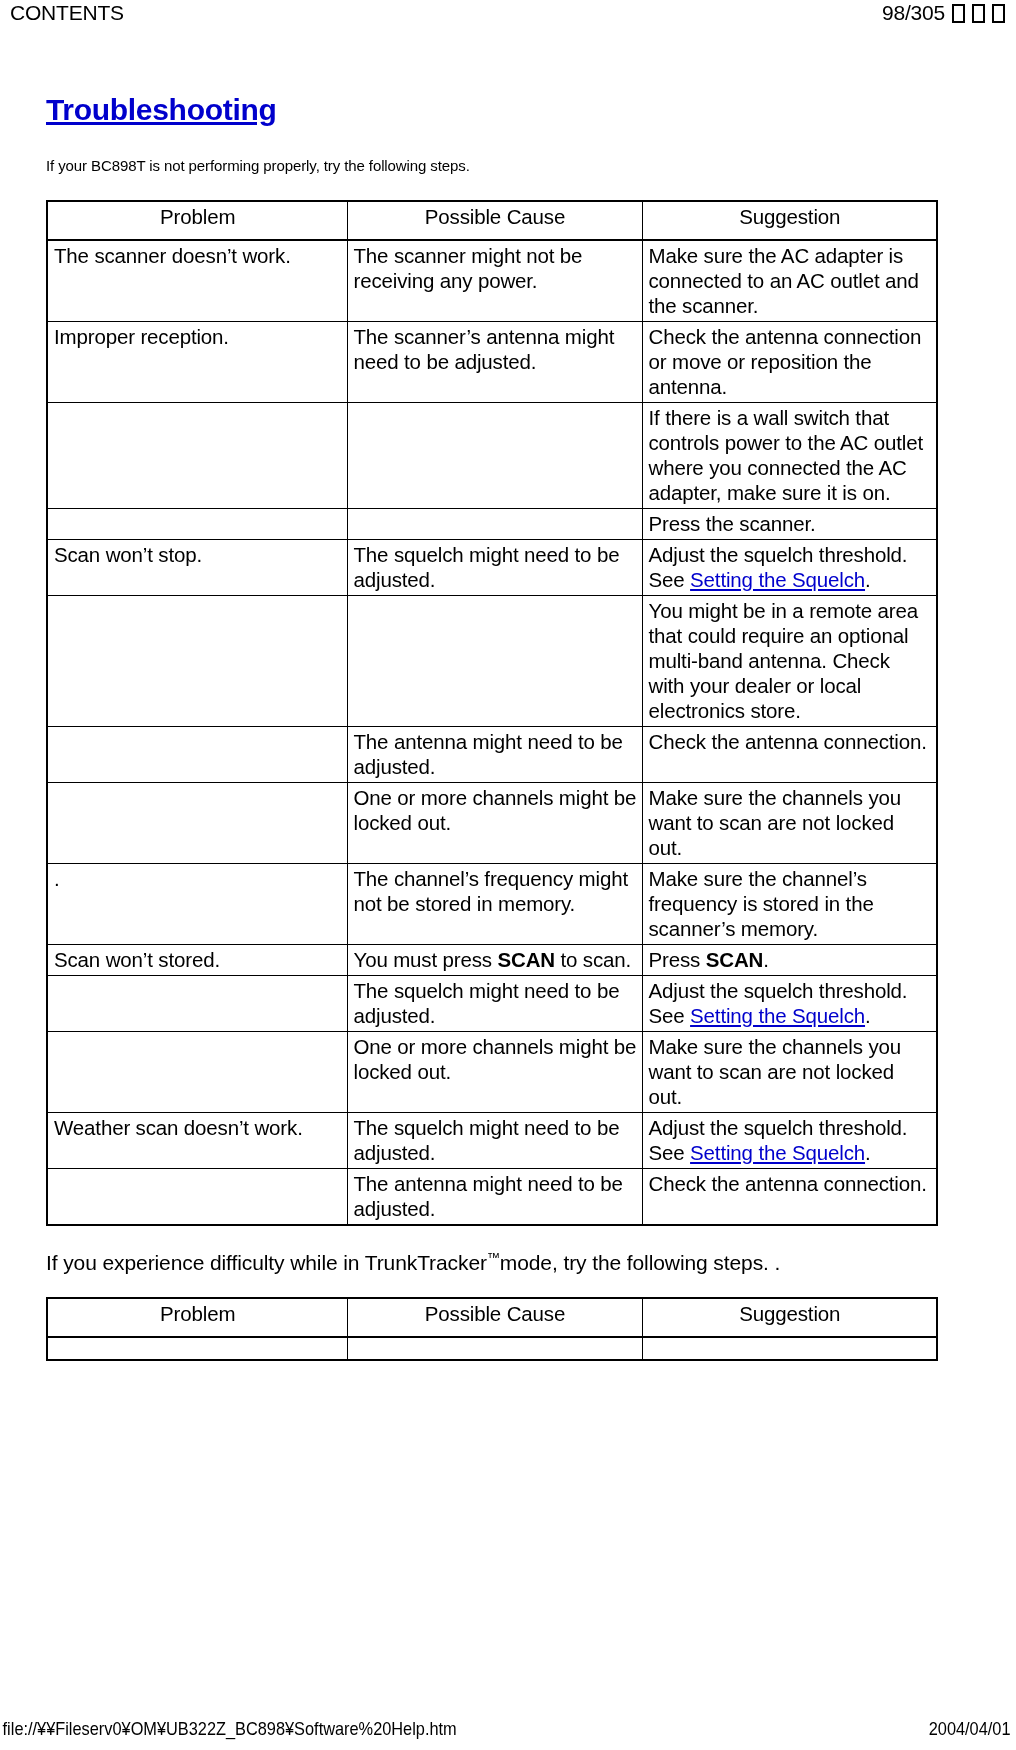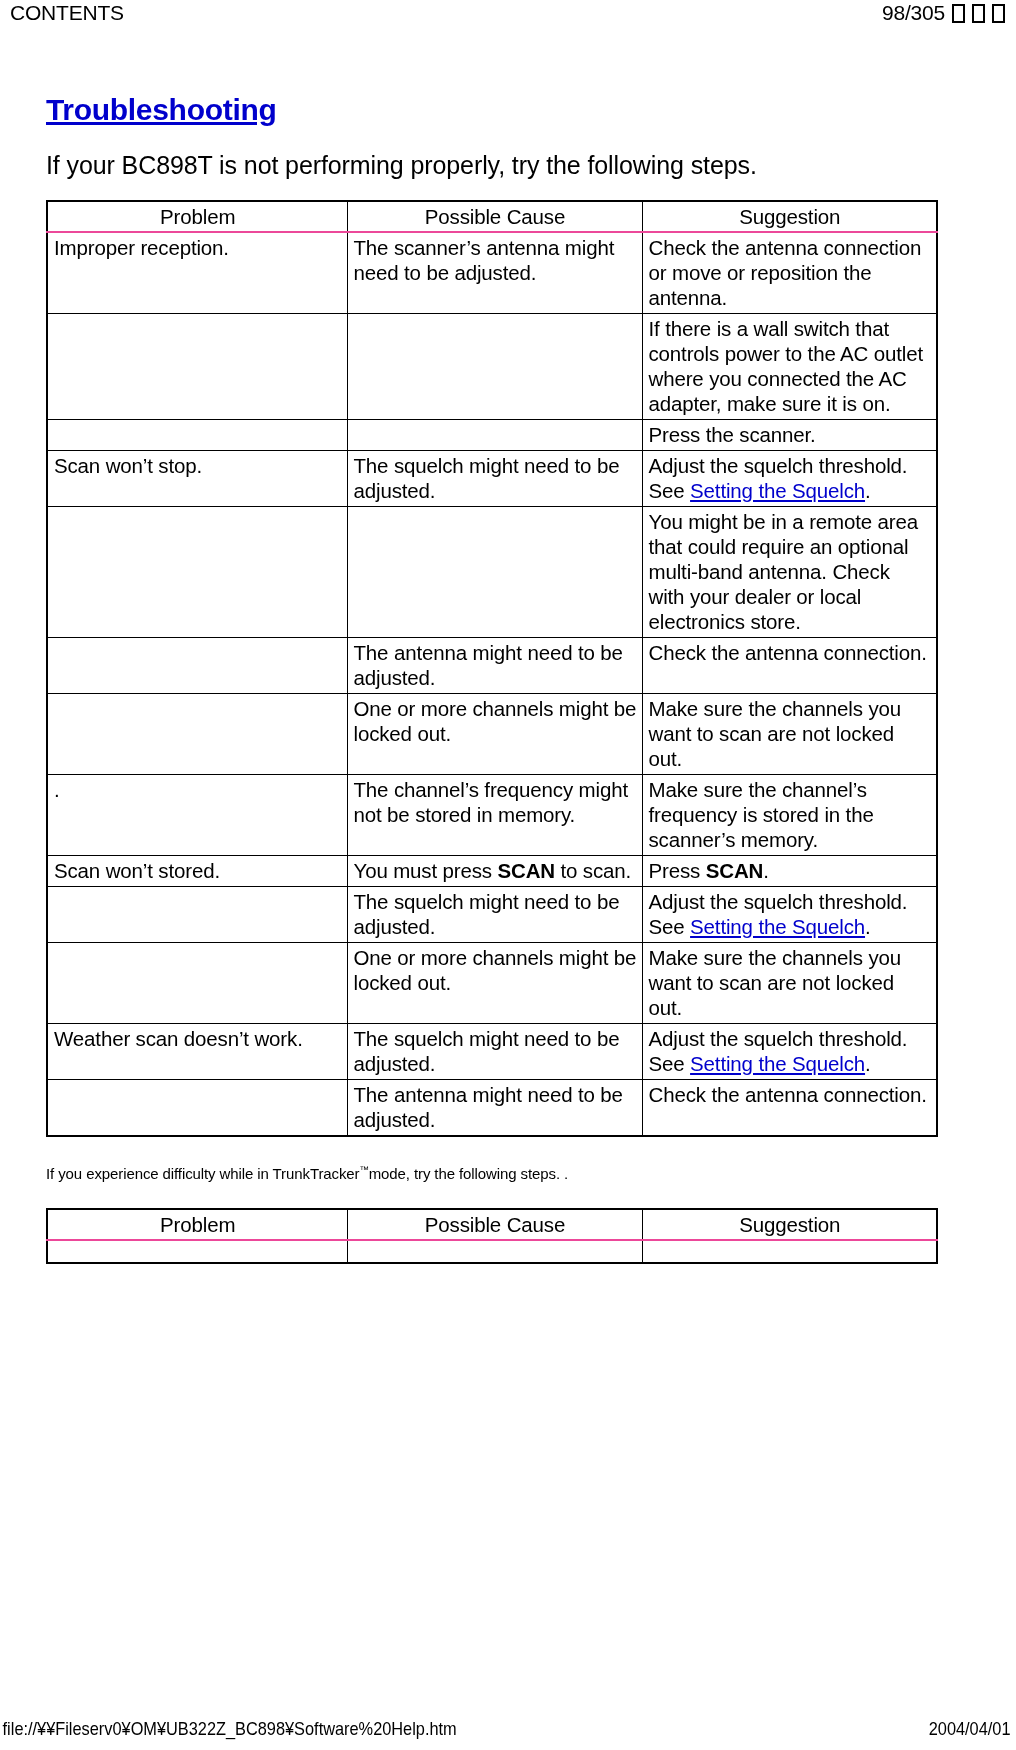--- a/index.html
+++ b/index.html
@@ -59,21 +59,21 @@
     font-size: 30px;
     line-height: 36px;
     font-weight: bold;
     color: #0000cc;
     text-decoration: underline;
     letter-spacing: -0.3px;
   }
 
   p.intro {
     margin: 25px 0 0 0;
-    font-size: 25px;
+    font-size: 15px;
     line-height: 25px;
     letter-spacing: -0.1px;
   }
 
   
   table.tt {
     border-collapse: collapse;
     width: 890px;
     table-layout: fixed;
     margin-top: 22px;
@@ -83,40 +83,40 @@
     border: 1px solid #000000;
     vertical-align: top;
     padding: 2px 5px 3px 6px;
     font-size: 20.5px;
     line-height: 25px;
     font-weight: normal;
     letter-spacing: -0.15px;
   }
   table.tt thead th {
     text-align: center;
-    border-bottom: 2px solid #ec4899;
+    border-bottom: 2px solid #000000;
     padding-top: 2px;
-    padding-bottom: 2px;
+    padding-bottom: 10px;
   }
   col.c-prob { width: 300px; }
   col.c-cause { width: 295px; }
   col.c-sugg { width: 295px; }
 
   td.empty { height: 1px; }
 
   a.xref {
     color: #0000cc;
     text-decoration: underline;
   }
   b.kbd { font-weight: bold; }
   sup.tm { font-size: 0.62em; vertical-align: super; line-height: 0; }
 
   p.intro2 {
     margin: 24px 0 0 0;
-    font-size: 15px;
+    font-size: 21px;
     line-height: 25px;
     letter-spacing: -0.1px;
   }
 
   
   table.tt2 { margin-top: 22px; }
   table.tt2 td { height: 16px; }
 
   
   .page-footer {
@@ -165,20 +165,25 @@
     </colgroup>
     <thead>
       <tr>
         <th>Problem</th>
         <th>Possible Cause</th>
         <th>Suggestion</th>
       </tr>
     </thead>
     <tbody>
       <tr>
+        <td>The scanner doesn’t work.</td>
+        <td>The scanner might not be receiving any power.</td>
+        <td>Make sure the AC adapter is connected to an AC outlet and the scanner.</td>
+      </tr>
+      <tr>
         <td>Improper reception.</td>
         <td>The scanner’s antenna might need to be adjusted.</td>
         <td>Check the antenna connection or move or reposition the antenna.</td>
       </tr>
       <tr>
         <td class="empty"></td>
         <td class="empty"></td>
         <td>If there is a wall switch that controls power to the AC outlet where you connected the AC adapter, make sure it is on.</td>
       </tr>
       <tr>

